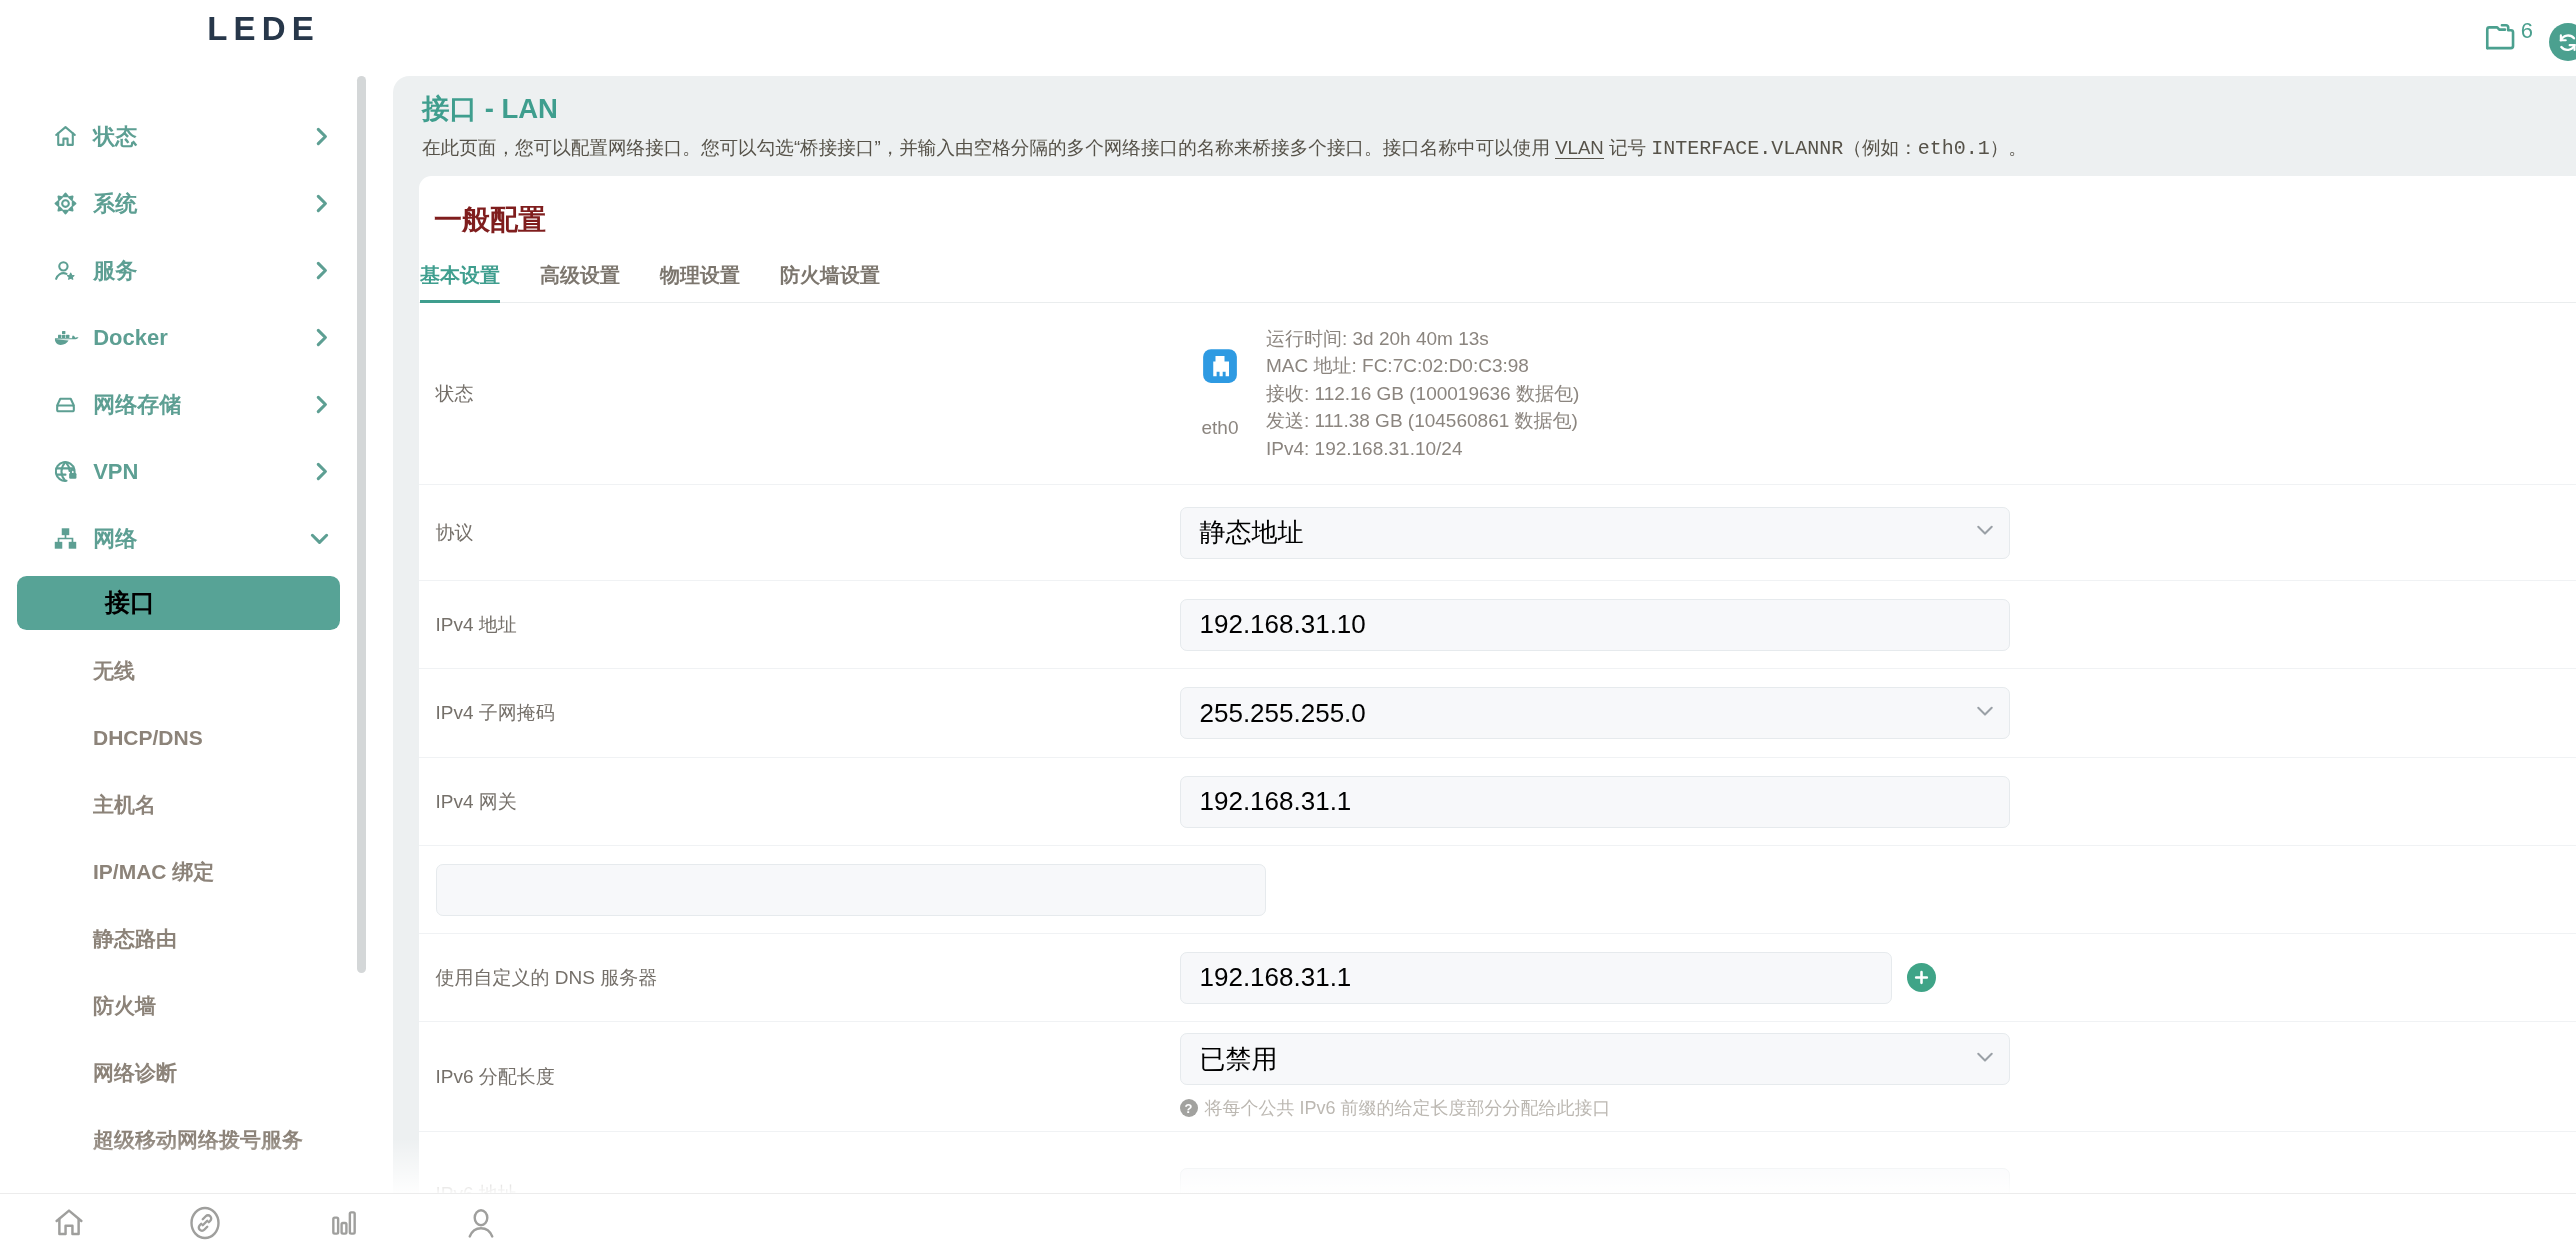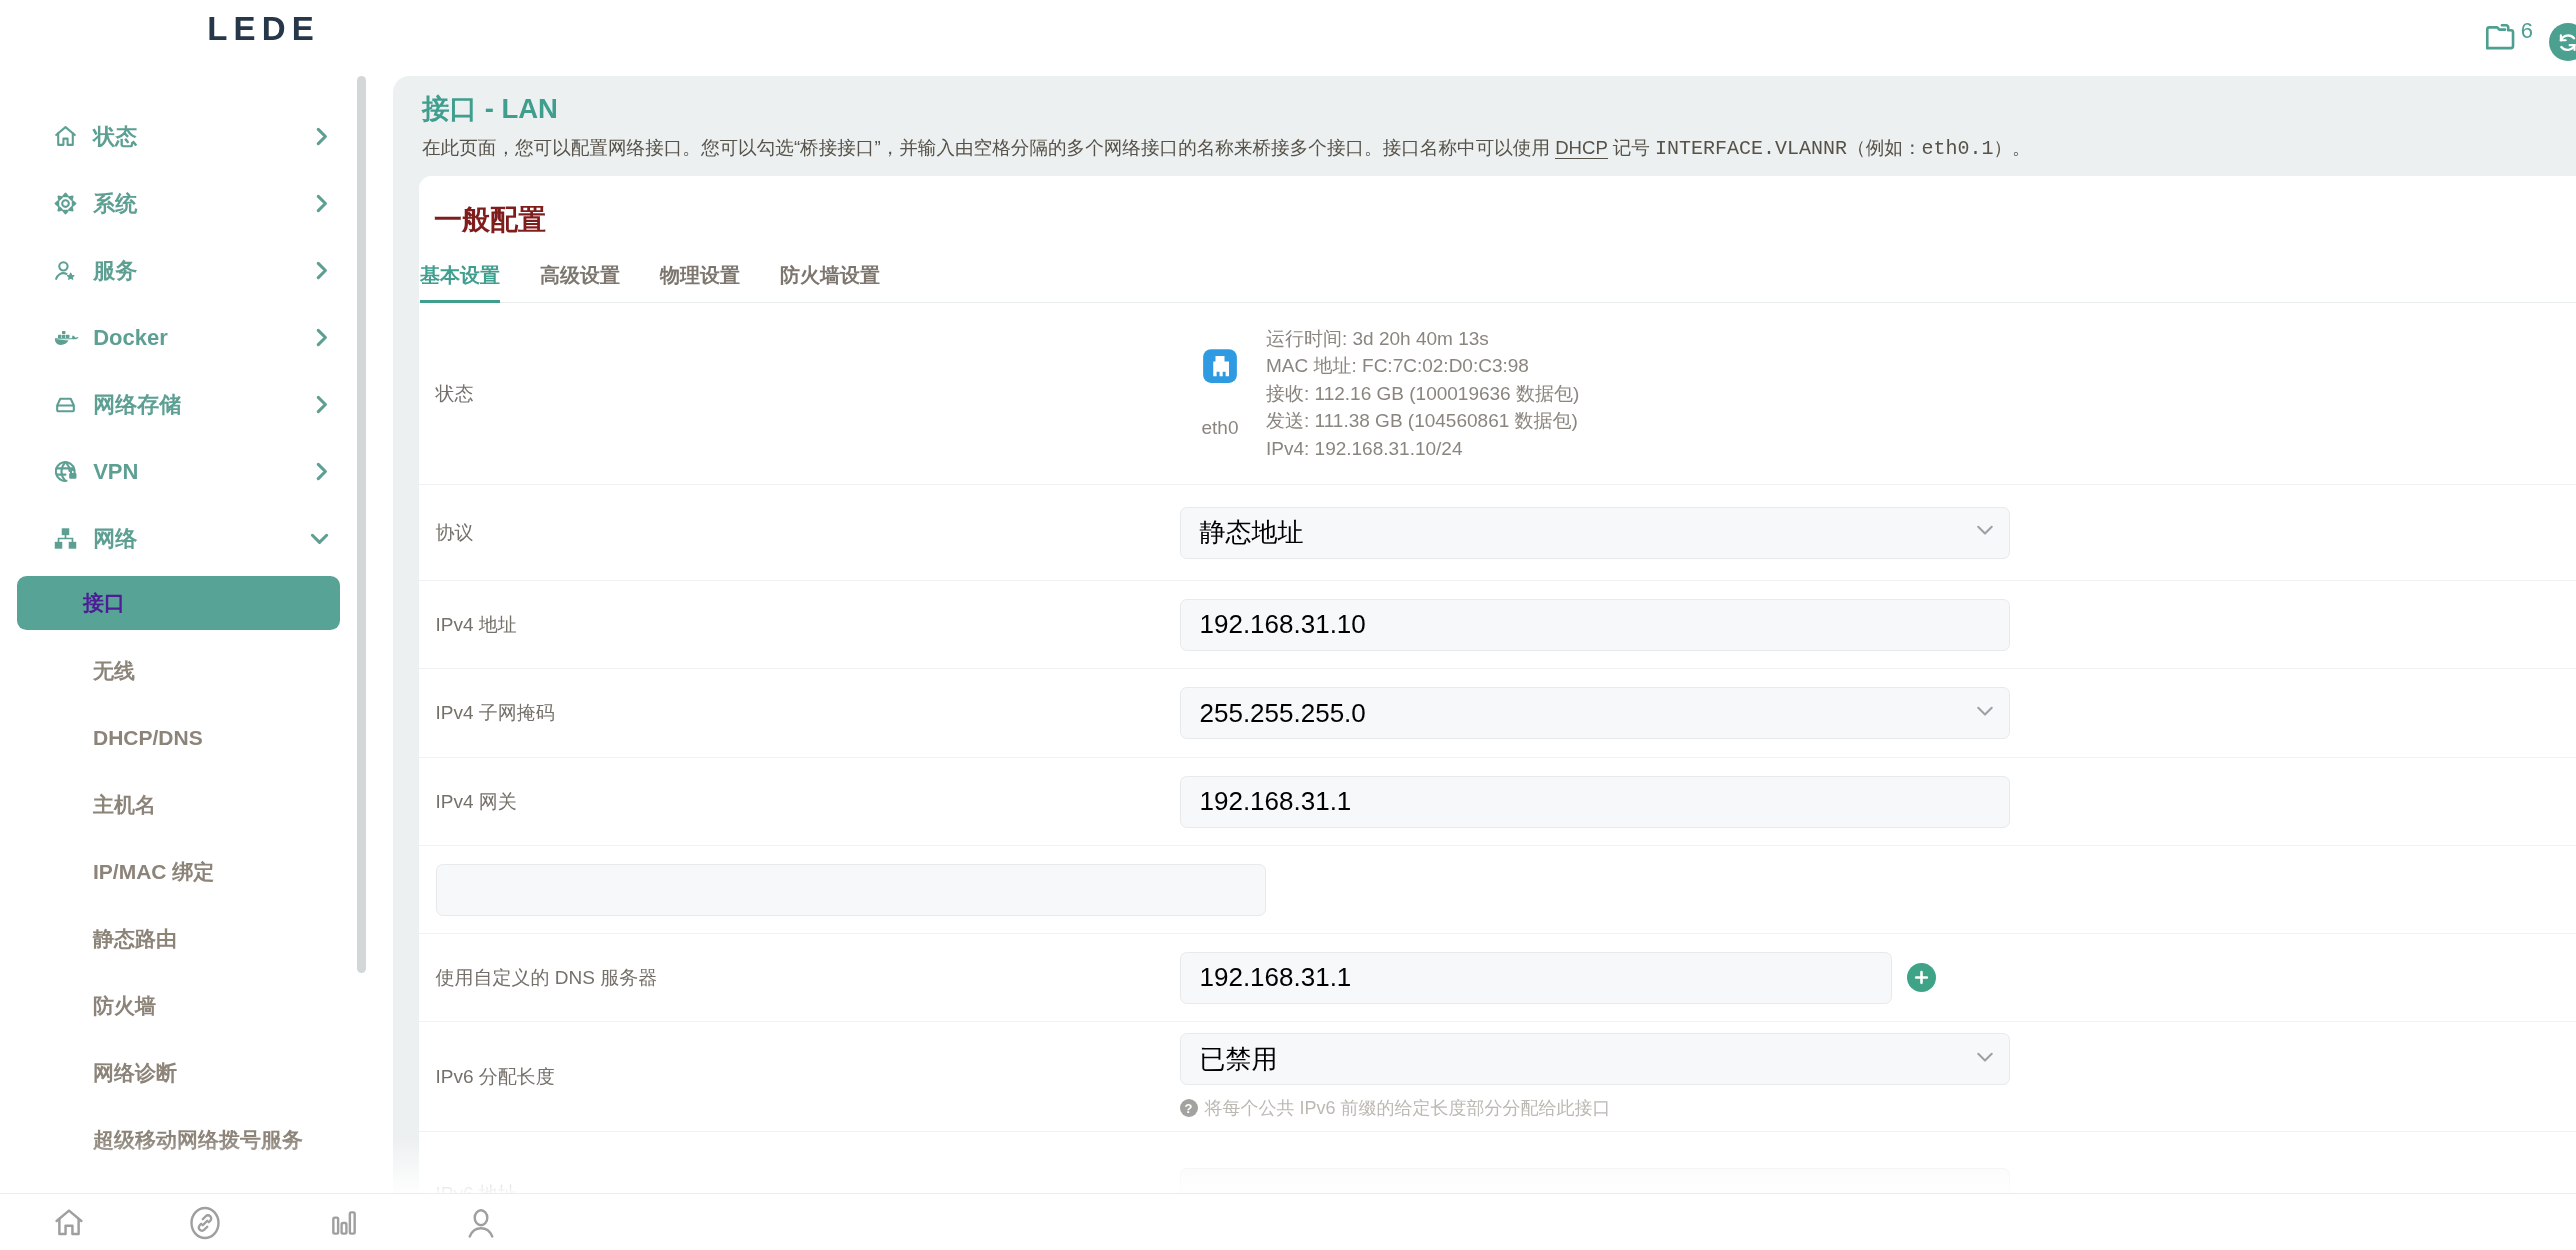--- a/index.html
+++ b/index.html
@@ -17,21 +17,21 @@
   .nav-item { height:67px; display:flex; align-items:center; cursor:pointer; }
   .nav-item .nicon { width:27.5px; margin-left:52px; display:flex; align-items:center; justify-content:center; }
   .nav-item .nlabel { margin-left:13.7px; font-size:22px; font-weight:600; color:#5d9f93; }
   .nav-item .chev { margin-left:auto; margin-right:37px; display:flex; }
   .subnav { position:absolute; left:0; top:570px; width:366px; }
   .sub-item { height:67px; display:flex; align-items:center; cursor:pointer; }
   .sub-item .slabel { margin-left:93px; font-size:21px; font-weight:600; color:#8c8379; }
   .sub-item.active { height:67px; }
   .sub-pill { position:absolute; left:17px; top:5.5px; width:323px; height:54px;
     background:#57a396; border-radius:9.6px; display:flex; align-items:center; }
-  .sub-pill .slabel { margin-left:66px; font-size:21px; font-weight:700; color:#4c1d95; }
+  .sub-pill .slabel { margin-left:88px; font-size:25px; font-weight:700; color:#000000; }
   .side-scrollbar { position:absolute; left:357px; top:76px; width:9px; height:897px;
     background:#d4d7d8; border-radius:4.8px; }
   
   .topbar-icons { position:absolute; right:0; top:0; height:76px; z-index:6; }
   .folder-wrap { position:absolute; right:43px; top:22px; display:flex; }
   .folder-badge { font-size:22px; color:#4ba08f; margin-left:2.7px; margin-top:-4.1px; }
   .sync-btn { position:absolute; right:-11px; top:23.4px; width:38px; height:38px; border-radius:50%;
     background:#4ba08f; display:flex; align-items:center; justify-content:center; }
   
   .content { position:absolute; left:393px; top:76px; right:0; bottom:0;
@@ -250,21 +250,21 @@
           <path d="M5.5 16.5A8 8 0 0 0 19 14.5"></path>
           <path d="M5 4.5v5h5" stroke-width="2.2"></path>
           <path d="M19 19.5v-5h-5" stroke-width="2.2"></path>
         </svg>
     </span>
   </div>
 </div>
 
 <div class="content">
   <div class="page-title">接口 - LAN</div>
-  <div class="page-desc"><span>在此页面，您可以配置网络接口。您可以勾选“桥接接口”，并输入由空格分隔的多个网络接口的名称来桥接多个接口。接口名称中可以使用 </span><span class="vlan">DHCP</span><span> 记号 </span><span class="code">INTERFACE.VLANNR</span><span>（例如：</span><span class="code">eth0.1</span><span>）。</span></div>
+  <div class="page-desc"><span>在此页面，您可以配置网络接口。您可以勾选“桥接接口”，并输入由空格分隔的多个网络接口的名称来桥接多个接口。接口名称中可以使用 </span><span class="vlan">VLAN</span><span> 记号 </span><span class="code">INTERFACE.VLANNR</span><span>（例如：</span><span class="code">eth0.1</span><span>）。</span></div>
 
   <div class="card">
     <div class="section-title">一般配置</div>
 
     <div class="tabbar">
       <div class="tab active">基本设置</div>
       <div class="tab">高级设置</div>
       <div class="tab">物理设置</div>
       <div class="tab">防火墙设置</div>
     </div>

